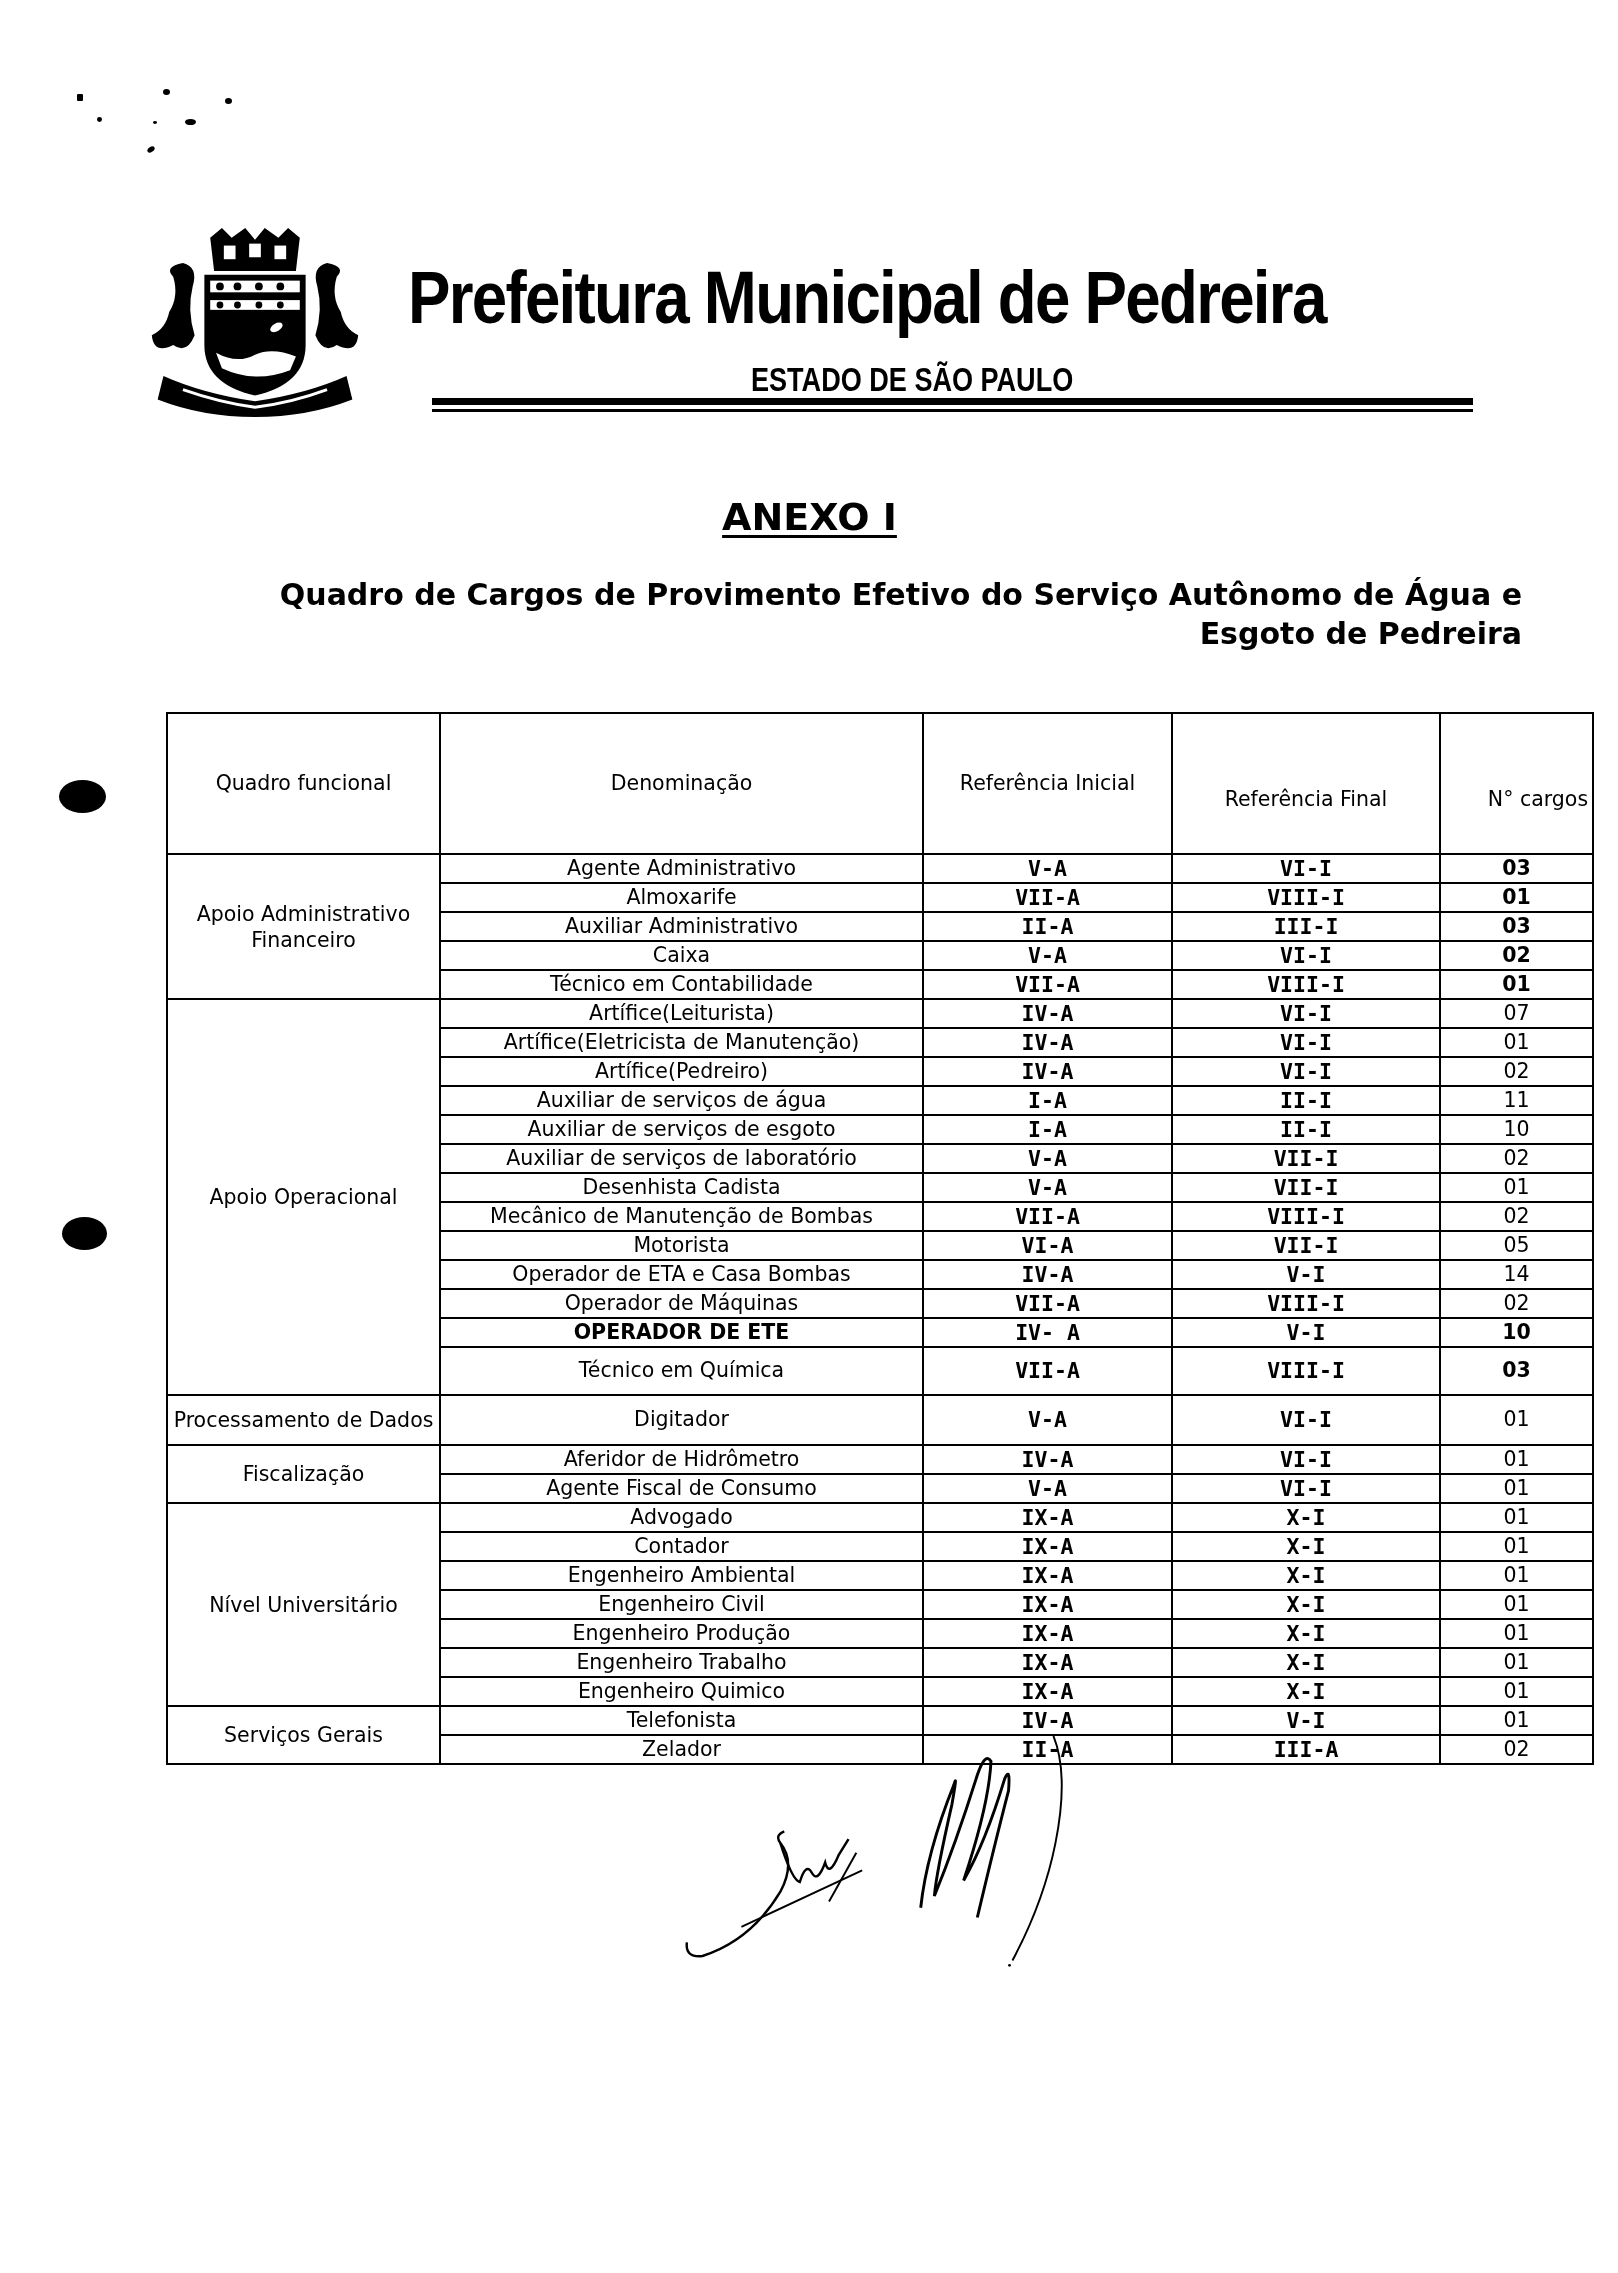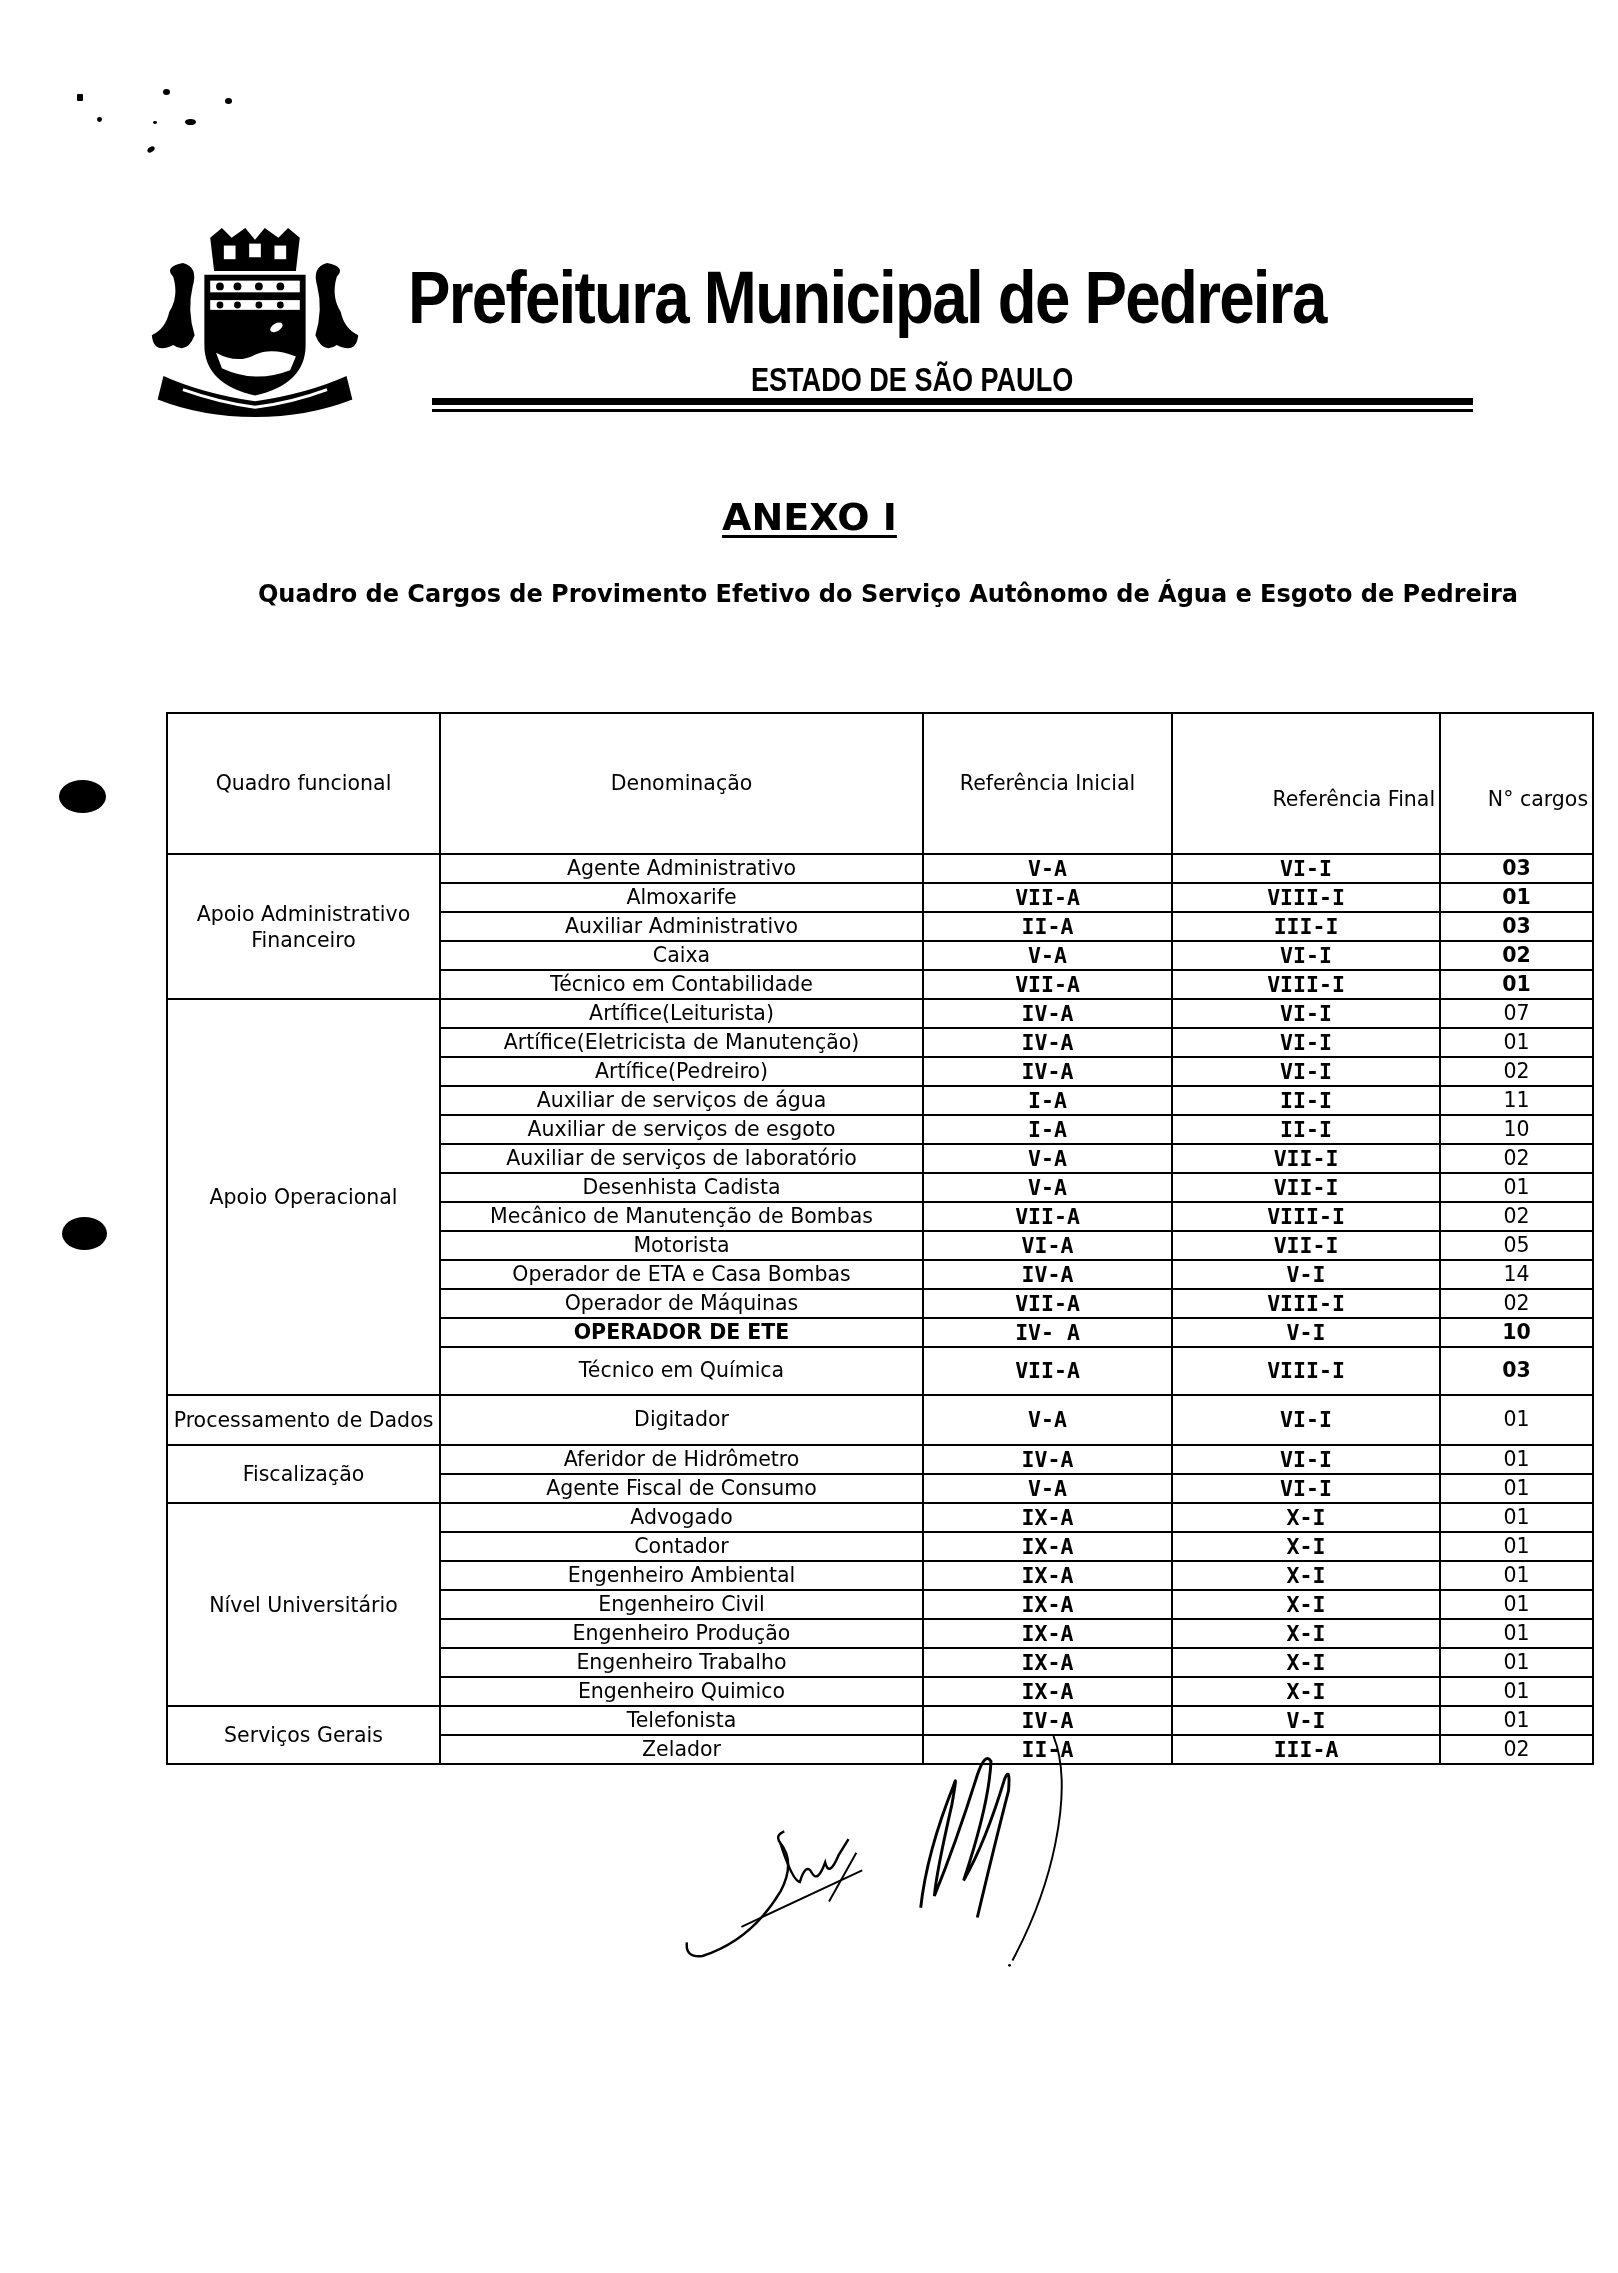--- a/index.html
+++ b/index.html
@@ -18,33 +18,33 @@
   .org-state { position: absolute; left: 751px; top: 363px;
                font-family: "Liberation Sans", sans-serif; font-weight: bold;
                font-size: 33px; transform: scaleX(0.82); transform-origin: left top;
                white-space: nowrap; line-height: 1; }
   .rule-thick { position: absolute; left: 432px; top: 398px; width: 1041px; height: 6.8px; background: #000; }
   .rule-thin  { position: absolute; left: 432px; top: 409px; width: 1041px; height: 2.9px; background: #000; }
 
   .annex { position: absolute; left: 0; width: 1619px; top: 495px; text-align: center;
            font-family: "DejaVu Sans", sans-serif; font-weight: bold; font-size: 38px;
            text-decoration: underline; text-underline-offset: 4.9px; }
-  .doc-title { position: absolute; left: 254px; width: 1268px; top: 575px; text-align: center;
-               font-family: "DejaVu Sans", sans-serif; font-weight: bold; font-size: 24px;
+  .doc-title { position: absolute; left: 254px; width: 1268px; top: 575px; text-align: right;
+               font-family: "DejaVu Sans", sans-serif; font-weight: bold; font-size: 30px;
                line-height: 39px; }
 
   table.cargos { position: absolute; left: 166px; top: 712px; width: 1426px;
                  border-collapse: collapse; table-layout: fixed; }
   table.cargos td, table.cargos th {
     border: 2.9px solid #000; padding: 0 3.9px; text-align: center; vertical-align: middle;
     font-family: "DejaVu Sans", sans-serif; font-size: 20.5px; line-height: 23.4px;
     font-weight: normal; overflow: hidden; white-space: nowrap; }
   table.cargos th { height: 106px; }
   table.cargos th.nc { text-align: right; vertical-align: middle; padding-top: 33px; }
-  table.cargos th.rf { padding-top: 33px; text-align: right; }
+  table.cargos th.rf { padding-top: 33px; }
   table.cargos td.grp { white-space: normal; line-height: 26px; }
   table.cargos td.ref { font-family: "DejaVu Sans Mono", monospace; font-weight: bold; font-size: 21.5px; border-radius: 14px; }
   table.cargos td.num { font-size: 20.5px; }
   table.cargos td.num.b { font-weight: bold; margin-top: 15px; }
   table.cargos td.den.b { font-weight: bold; }
   tr.r { height: 29px; }
   tr.r-last { height: 48px; }
   tr.r-tall { height: 50px; }
 
   .sig { position: absolute; }

